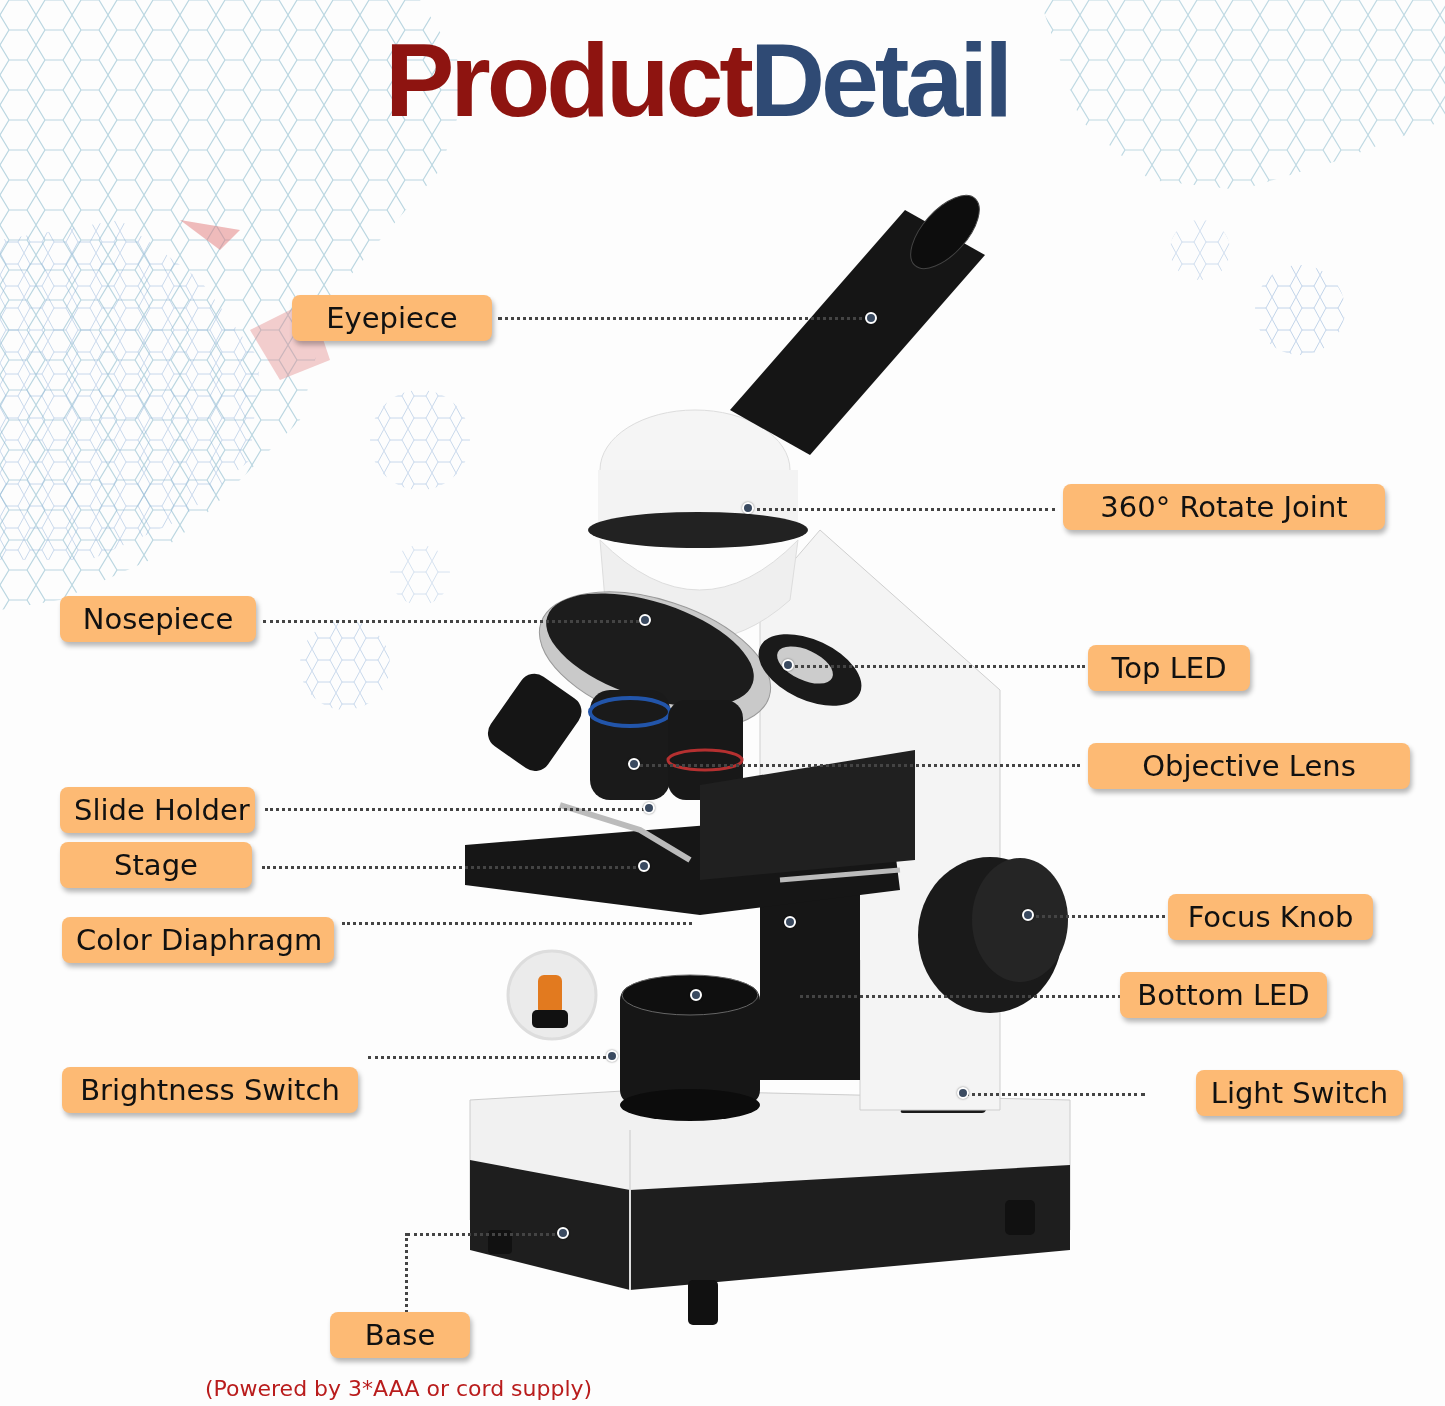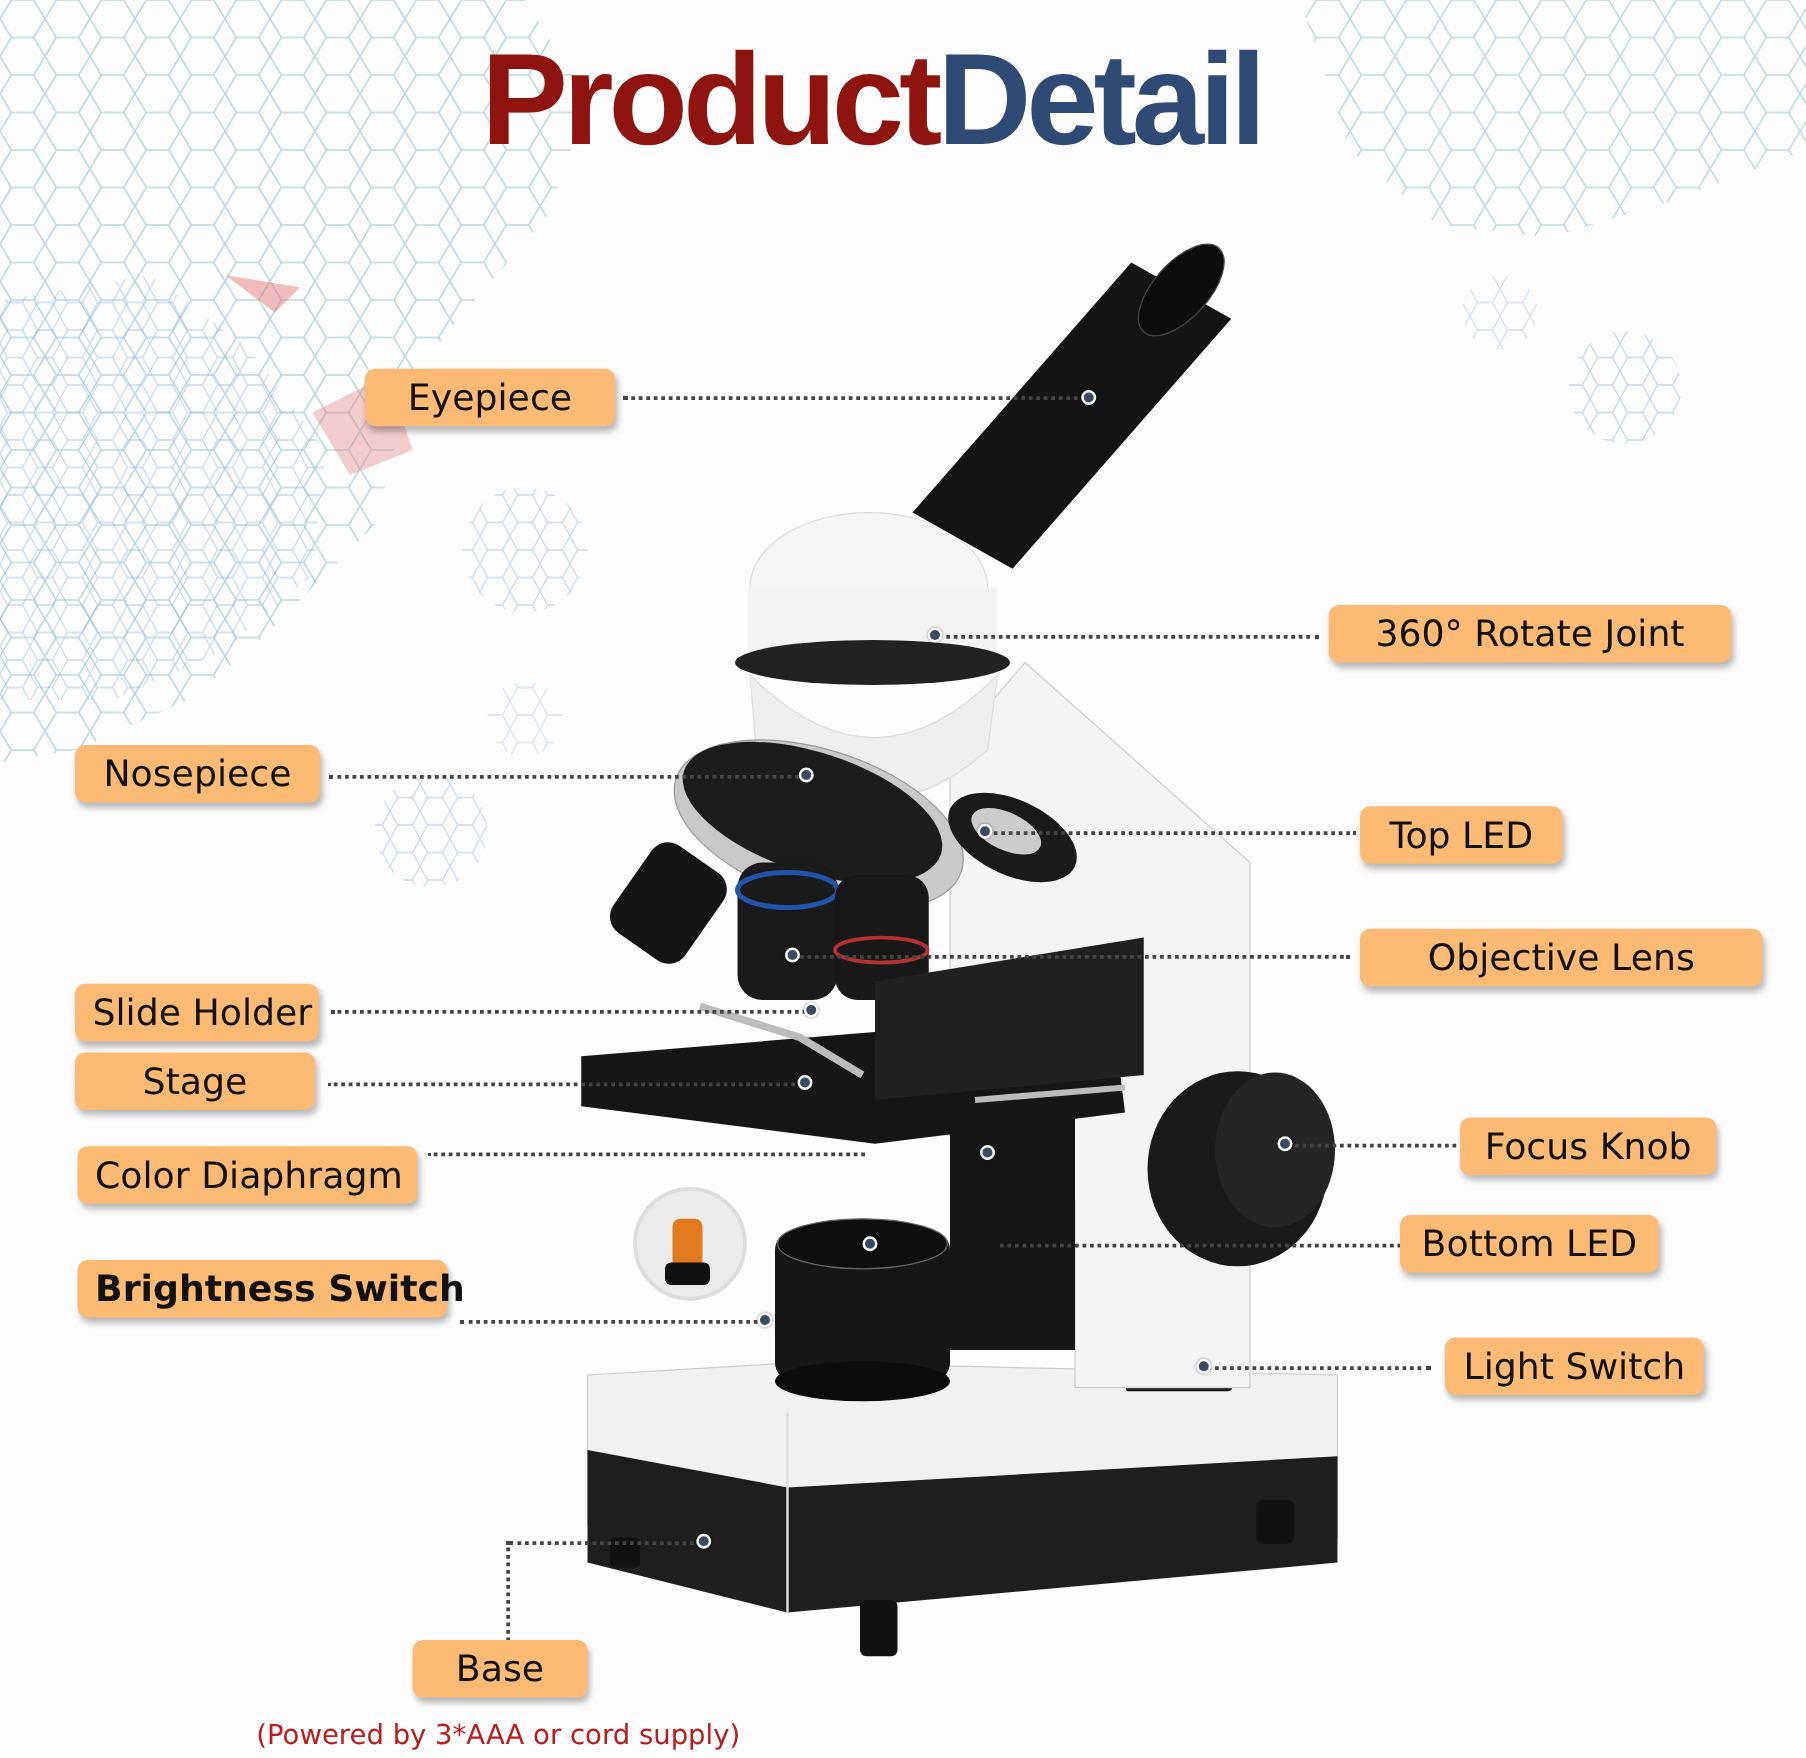--- a/index.html
+++ b/index.html
@@ -143,17 +143,17 @@
 <div class="label" style="left:292px; top:295px; width:200px;">Eyepiece</div>
 <div class="label" style="left:1063px; top:484px; width:322px;">360° Rotate Joint</div>
 <div class="label" style="left:60px; top:596px; width:196px;">Nosepiece</div>
 <div class="label" style="left:1088px; top:645px; width:162px;">Top LED</div>
 <div class="label" style="left:1088px; top:743px; width:322px;">Objective Lens</div>
 <div class="label" style="left:60px; top:787px; width:195px;">Slide Holder</div>
 <div class="label" style="left:60px; top:842px; width:192px;">Stage</div>
 <div class="label" style="left:62px; top:898px; width:272px;margin-top:19px;">Color Diaphragm</div>
 <div class="label" style="left:1168px; top:894px; width:205px;">Focus Knob</div>
 <div class="label" style="left:1120px; top:972px; width:207px;">Bottom LED</div>
-<div class="label" style="left:62px; top:1008px; width:296px;font-weight:bold;">Brightness Switch</div>
-<div class="label" style="left:1156px; top:1070px; width:207px;">Light Switch</div>
+<div class="label" style="left:62px; top:1067px; width:296px;">Brightness Switch</div>
+<div class="label" style="left:1196px; top:1070px; width:207px;">Light Switch</div>
 <div class="label" style="left:330px; top:1312px; width:140px;">Base</div>
 
 <div class="footnote">(Powered by 3*AAA or cord supply)</div>
 
 </body></html>

